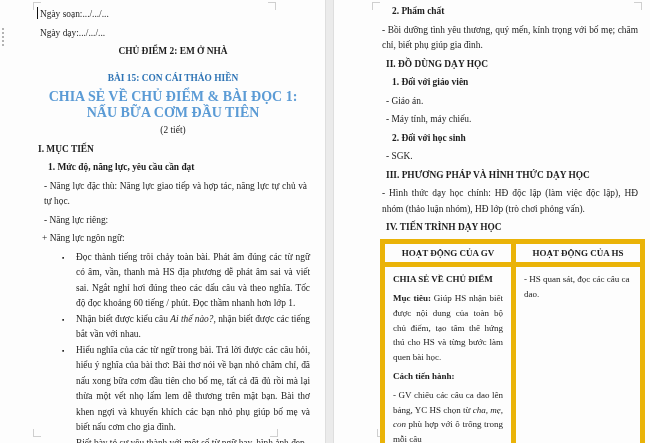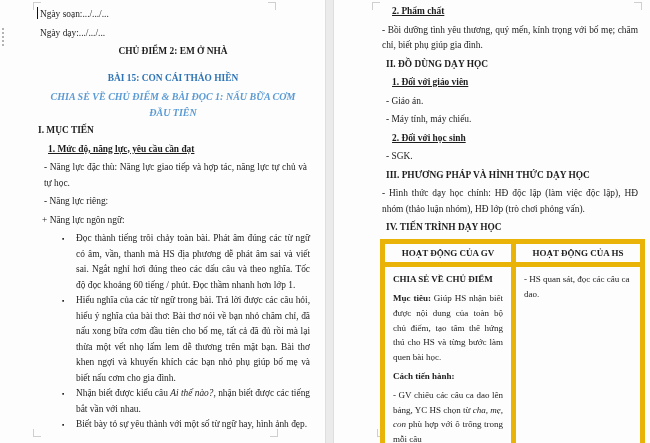--- a/index.html
+++ b/index.html
@@ -9,23 +9,23 @@
             box-shadow:inset 1px 0 0 #dedede, inset -1px 0 0 #dedede;}
   .page{position:absolute;font-size:9.4px;line-height:15.5px;}
   .p1{left:36px;top:4px;width:274px;}
   .p2{left:380px;top:2px;width:261px;}
   p{margin:3px;}
   .just{text-align:justify;}
   .center{text-align:center;}
   .b{font-weight:bold;}
   .i{font-style:italic;}
   .blue1{color:#2E74B5;}
-  .blue2{color:#5B9BD5;font-size:10px;font-style:italic;}
+  .blue2{color:#5B9BD5;font-size:14px;}
   .mt2{margin-top:2px;} .mt3{margin-top:3px;} .mt11{margin-top:11px;}
-  .ind4{margin-left:4px;} .ind6{margin-left:6px;} .ind8{margin-left:8px;} .ind12{margin-left:12px;text-decoration:underline;}
+  .ind4{margin-left:4px;} .ind6{margin-left:6px;} .ind8{margin-left:8px;} .ind12{margin-left:12px;}
   .ind2{margin-left:2px;}
   .bullet{display:flex;margin-left:26px;}
   .p2 .bullet{margin-left:22px;}
   .bullet .mk{flex:none;width:14px;font-size:6.5px;line-height:15.5px;}
   .bullet .tx{flex:1;text-align:justify;}
   
   .caret{position:absolute;left:37px;top:7px;width:1px;height:12px;background:#111;}
   .drag-dots{position:absolute;left:2px;top:28px;display:flex;flex-direction:column;gap:2px;}
   .drag-dots span{width:2px;height:2px;background:#9a9a9a;border-radius:50%;}
   
@@ -67,38 +67,39 @@
   <div class="cm tl" style="left:372px;top:2px;"></div>
   <div class="cm tr" style="left:634px;top:2px;"></div>
   <div class="cm bl" style="left:377px;top:429px;"></div>
 
   <div class="page p1">
     <p class="ind4">Ngày soạn:.../.../...</p>
     <p class="ind4">Ngày dạy:.../.../...</p>
     <p class="center b mt3">CHỦ ĐIỂM 2: EM Ở NHÀ</p>
     <p class="center b blue1 mt11">BÀI 15: CON CÁI THẢO HIỀN</p>
     <p class="center b blue2">CHIA SẺ VỀ CHỦ ĐIỂM &amp; BÀI ĐỌC 1: NẤU BỮA CƠM ĐẦU TIÊN</p>
+    <p class="center">(2 tiết)</p>
 
     <p class="b mt2 ind2">I. MỤC TIẾN</p>
     <p class="b ind12">1. Mức độ, năng lực, yêu cầu cần đạt</p>
     <p class="ind8 just">- Năng lực đặc thù: Năng lực giao tiếp và hợp tác, năng lực tự chủ và tự học.</p>
     <p class="ind8">- Năng lực riêng:</p>
     <p class="ind6">+ Năng lực ngôn ngữ:</p>
 
     <div class="bullet">
       <span class="mk">▪</span>
       <span class="tx">Đọc thành tiếng trôi chảy toàn bài. Phát âm đúng các từ ngữ có âm, vần, thanh mà HS địa phương dễ phát âm sai và viết sai. Ngắt nghỉ hơi đúng theo các dấu câu và theo nghĩa. Tốc độ đọc khoảng 60 tiếng / phút. Đọc thầm nhanh hơn lớp 1.</span>
     </div>
     <div class="bullet">
       <span class="mk">▪</span>
-      <span class="tx">Hiểu nghĩa của các từ ngữ trong bài. Trả lời được các câu hỏi, hiểu ý nghĩa của bài thơ: Bài thơ nói về bạn nhỏ chăm chỉ, đã nấu xong bữa cơm đầu tiên cho bố mẹ, tất cả đã đủ rồi mà lại thừa một vết nhọ lấm lem dễ thương trên mặt bạn. Bài thơ khen ngợi và khuyến khích các bạn nhỏ phụ giúp bố mẹ và biết nấu cơm cho gia đình.</span>
+      <span class="tx"><span>Nhận biết được kiểu câu </span><span class="i">Ai thế nào?</span><span>, nhận biết được các tiếng bắt vần với nhau.</span></span>
     </div>
     <div class="bullet">
       <span class="mk">▪</span>
-      <span class="tx"><span>Nhận biết được kiểu câu </span><span class="i">Ai thế nào?</span><span>, nhận biết được các tiếng bắt vần với nhau.</span></span>
+      <span class="tx">Hiểu nghĩa của các từ ngữ trong bài. Trả lời được các câu hỏi, hiểu ý nghĩa của bài thơ: Bài thơ nói về bạn nhỏ chăm chỉ, đã nấu xong bữa cơm đầu tiên cho bố mẹ, tất cả đã đủ rồi mà lại thừa một vết nhọ lấm lem dễ thương trên mặt bạn. Bài thơ khen ngợi và khuyến khích các bạn nhỏ phụ giúp bố mẹ và biết nấu cơm cho gia đình.</span>
     </div>
     <div class="bullet">
       <span class="mk">▪</span>
       <span class="tx">Biết bày tỏ sự yêu thành với một số từ ngữ hay, hình ảnh đẹp.</span>
     </div>
   </div>
 
   <div class="page p2">
     <p class="b ind12 mt2">2. Phẩm chất</p>
     <p class="just ind2">- Bồi dưỡng tình yêu thương, quý mến, kính trọng với bố mẹ; chăm chỉ, biết phụ giúp gia đình.</p>

